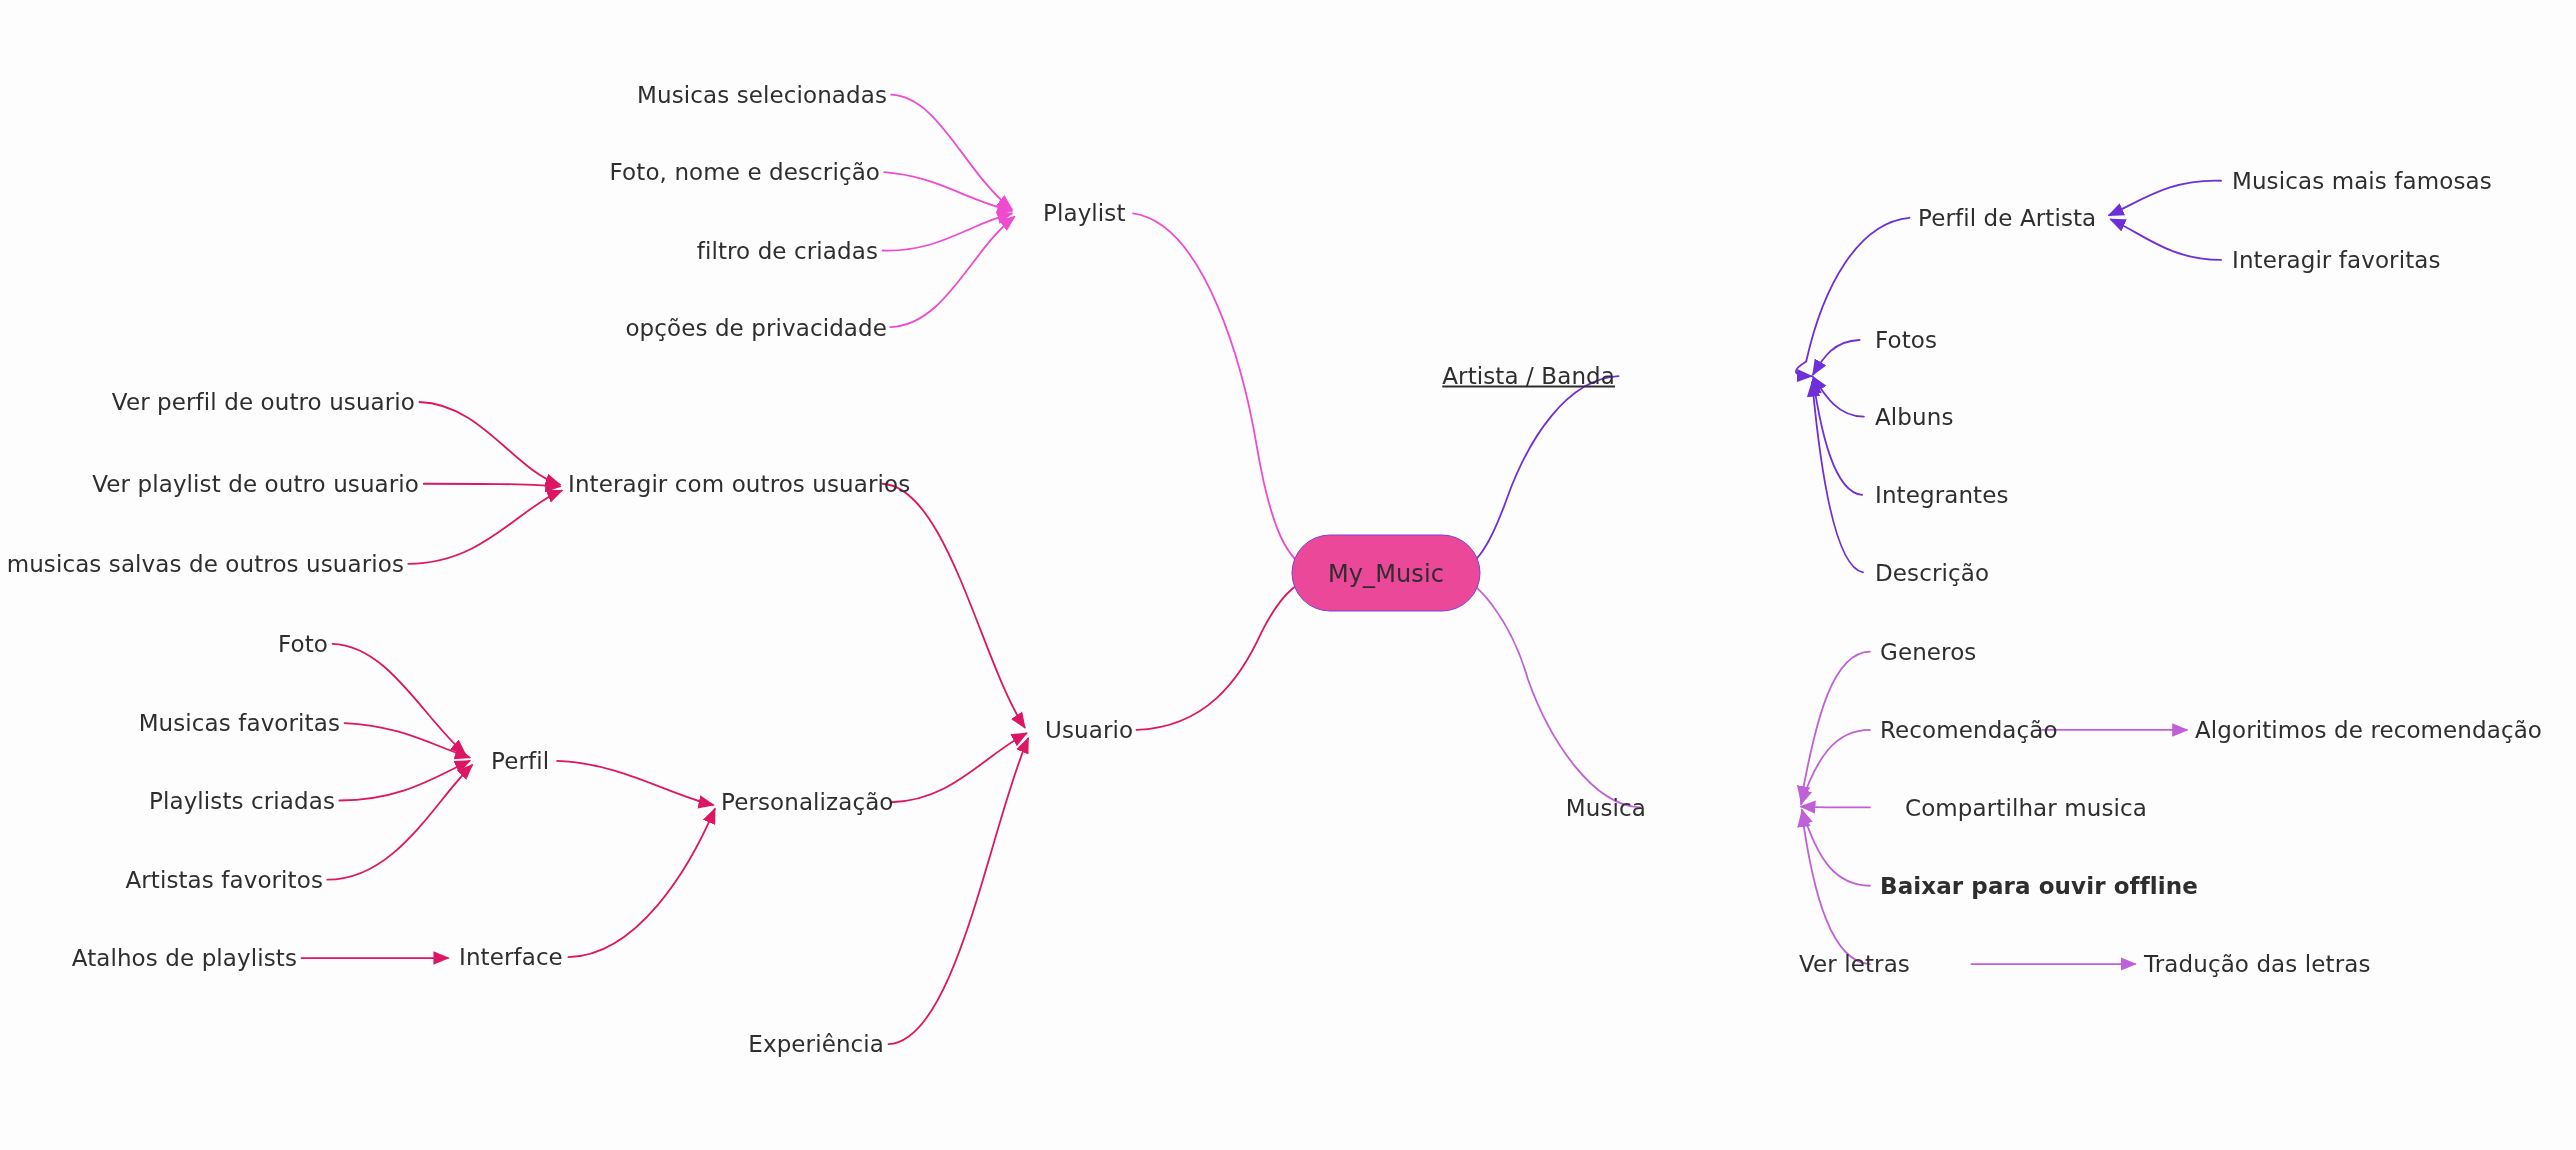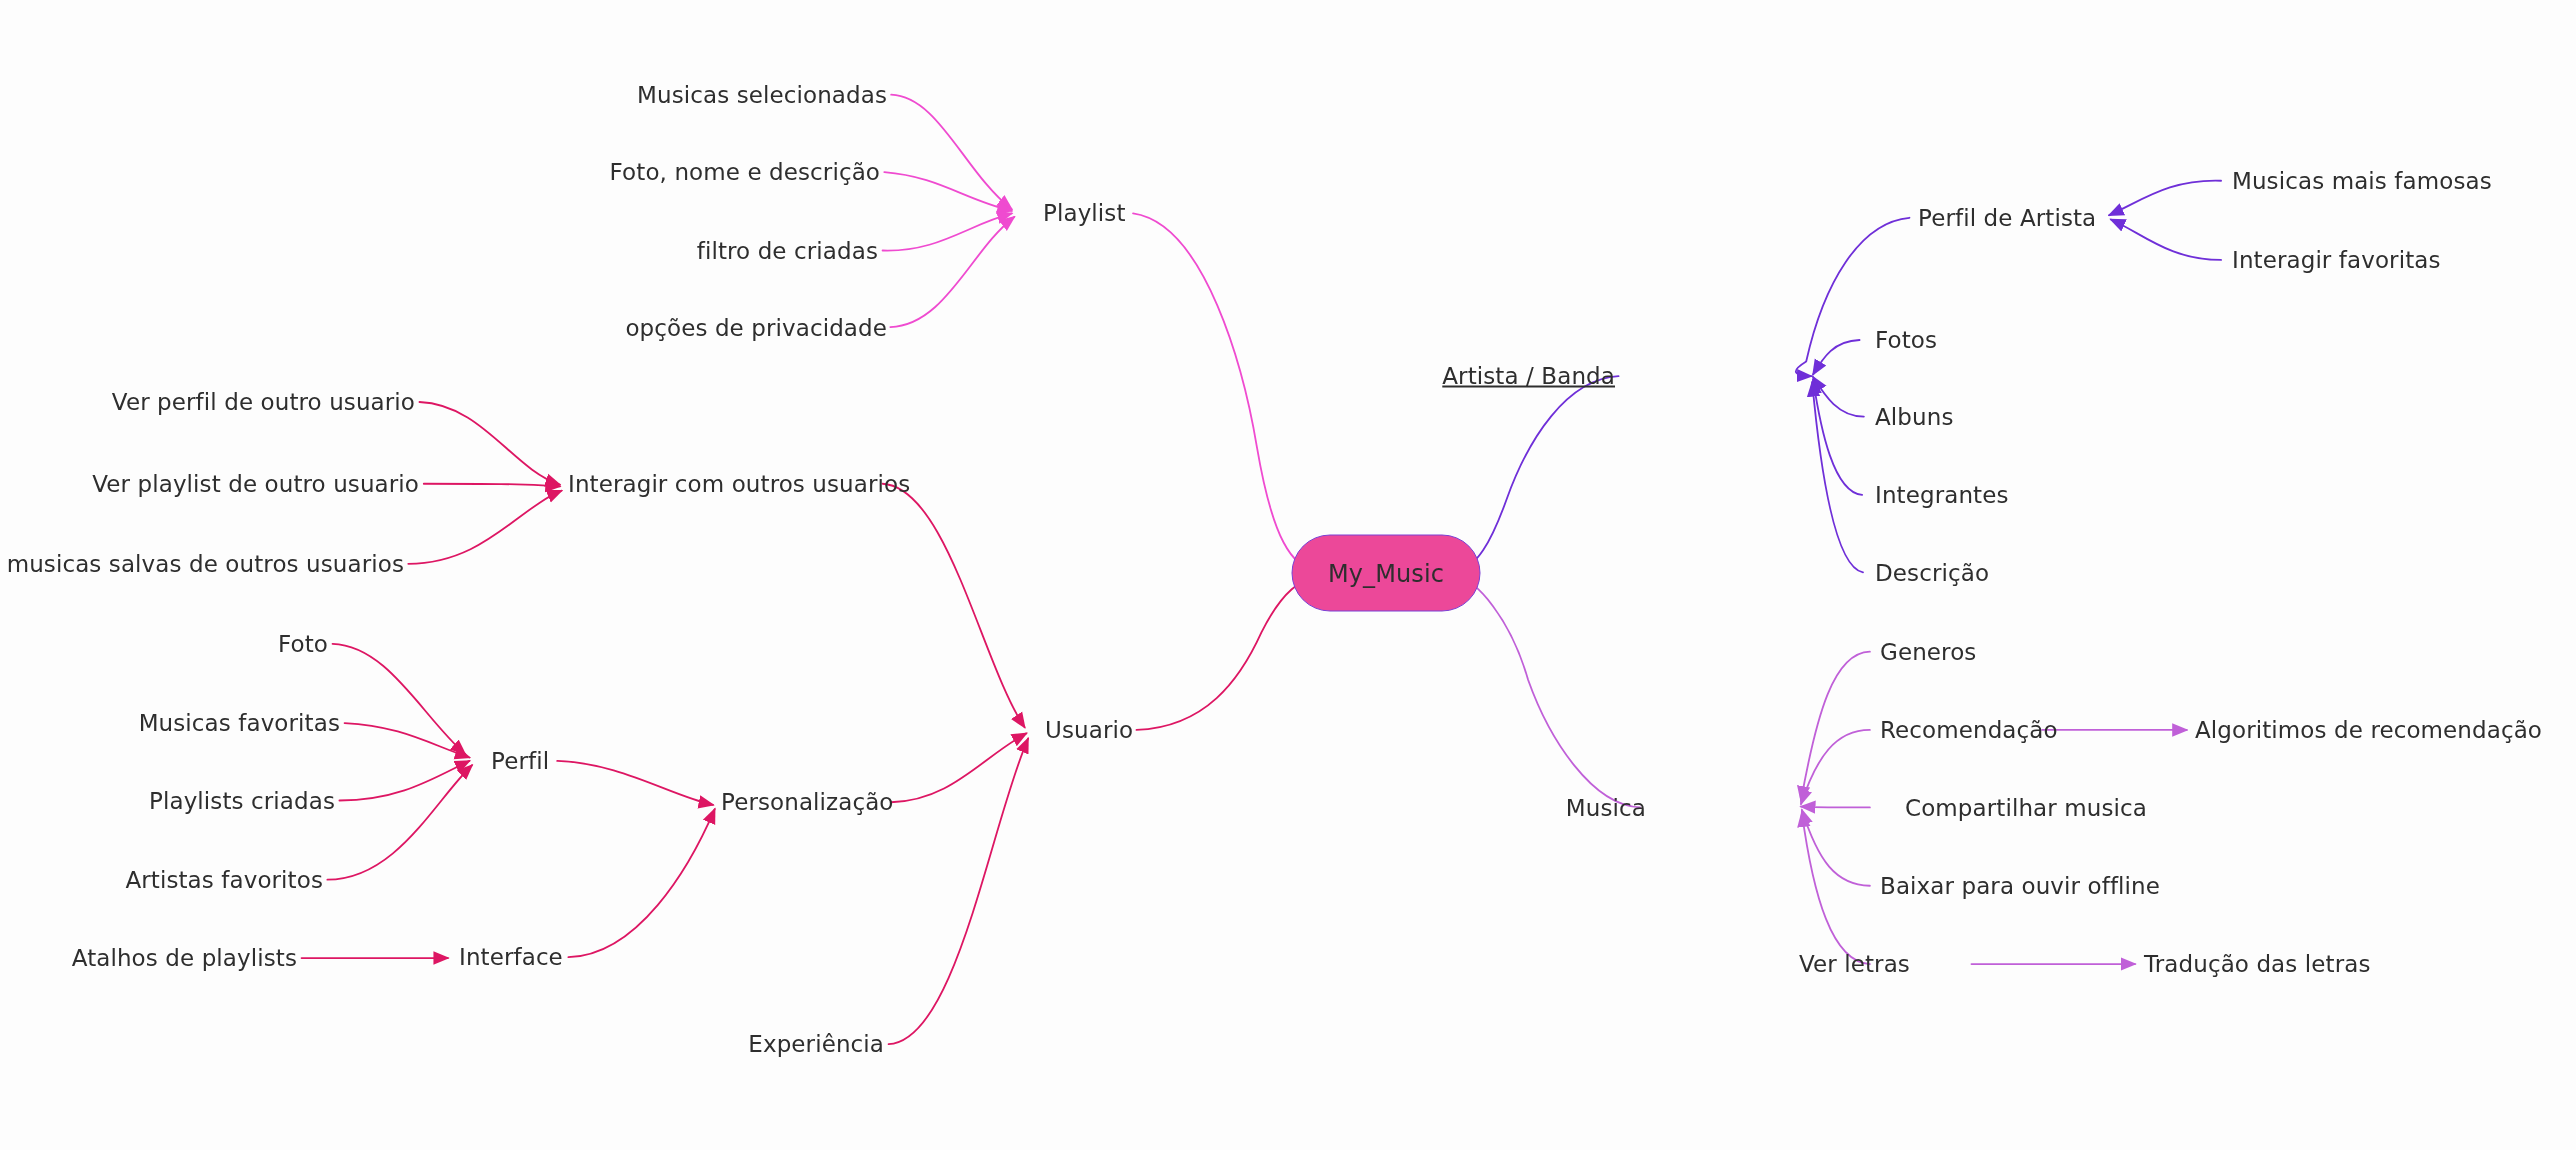--- a/index.html
+++ b/index.html
@@ -175,18 +175,18 @@
   <div class="node anchor-left" style="left:1875px; top:417px;">Albuns</div>
   <div class="node anchor-left" style="left:1875px; top:495px;">Integrantes</div>
   <div class="node anchor-left" style="left:1875px; top:573px;">Descrição</div>
 
   <div class="node anchor-right" style="left:1638px; top:808px;margin-left:8px;">Musica</div>
 
   <div class="node anchor-left" style="left:1880px; top:652px;">Generos</div>
   <div class="node anchor-left" style="left:1880px; top:730px;">Recomendação</div>
   <div class="node anchor-left" style="left:2195px; top:730px;">Algoritimos de recomendação</div>
   <div class="node anchor-left" style="left:1880px; top:808px;margin-left:25px;">Compartilhar musica</div>
-  <div class="node anchor-left" style="left:1880px; top:886px;">Baixar para ouvir offline</div>
+  <div class="node anchor-left" style="left:1880px; top:886px;font-weight:bold;">Baixar para ouvir offline</div>
   <div class="node anchor-left" style="left:1799px; top:964px;">Ver letras</div>
   <div class="node anchor-left" style="left:2144px; top:964px;">Tradução das letras</div>
 
 </div>
 
 
 </body></html>

